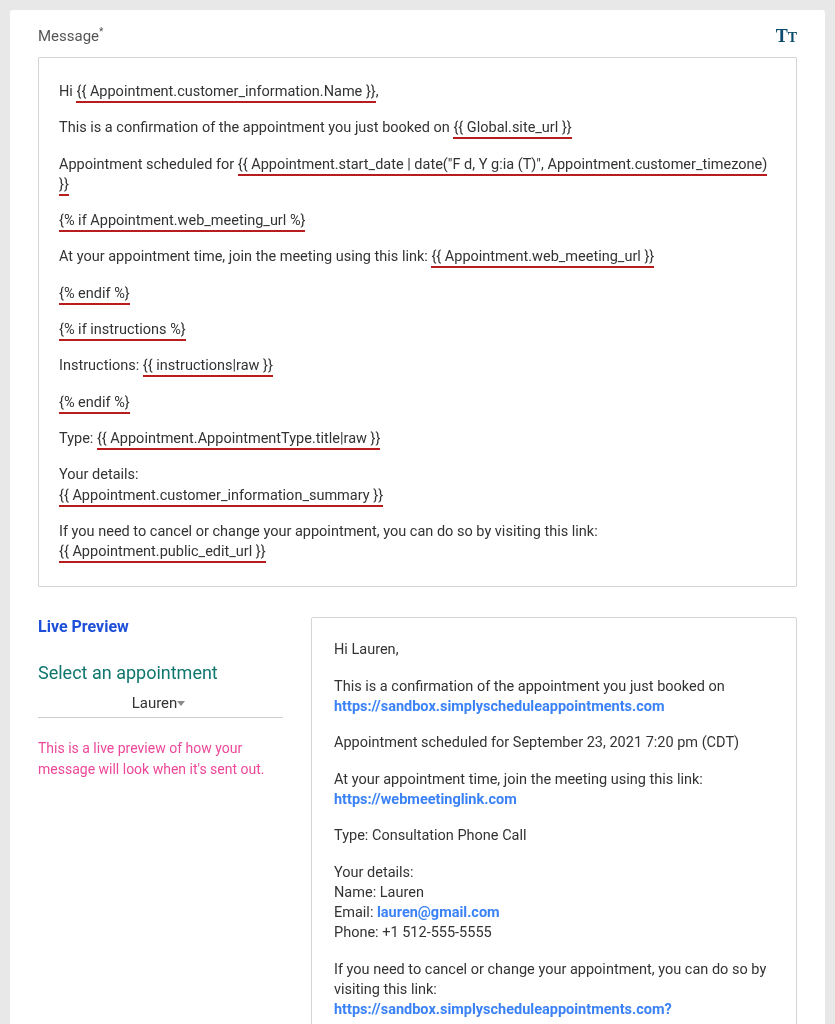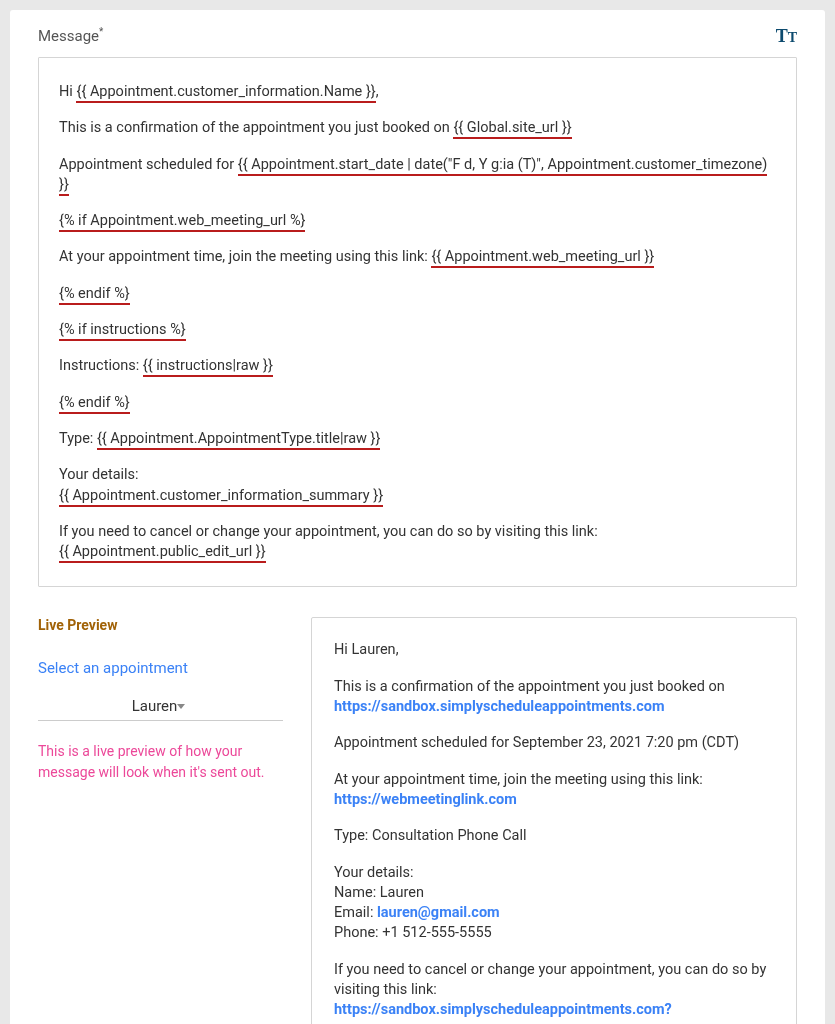--- a/index.html
+++ b/index.html
@@ -52,29 +52,29 @@
   }
   .lower {
     display: flex;
     gap: 28px;
   }
   .left-col {
     width: 245px;
     flex-shrink: 0;
   }
   .preview-heading {
-    font-size: 14px;
+    font-size: 16px;
     font-weight: 700;
-    color: #a16207;
+    color: #1d4ed8;
     margin-bottom: 26px;
   }
   .select-label {
-    font-size: 15px;
-    color: #3b82f6;
-    margin-bottom: 20px;
+    font-size: 18px;
+    color: #0f766e;
+    margin-bottom: 11px;
   }
   .select-row {
     display: flex;
     align-items: center;
     justify-content: center;
     border-bottom: 1px solid #ccc;
     padding-bottom: 5px;
     margin-bottom: 20px;
   }
   .select-value { font-size: 15px; color: #333; }

